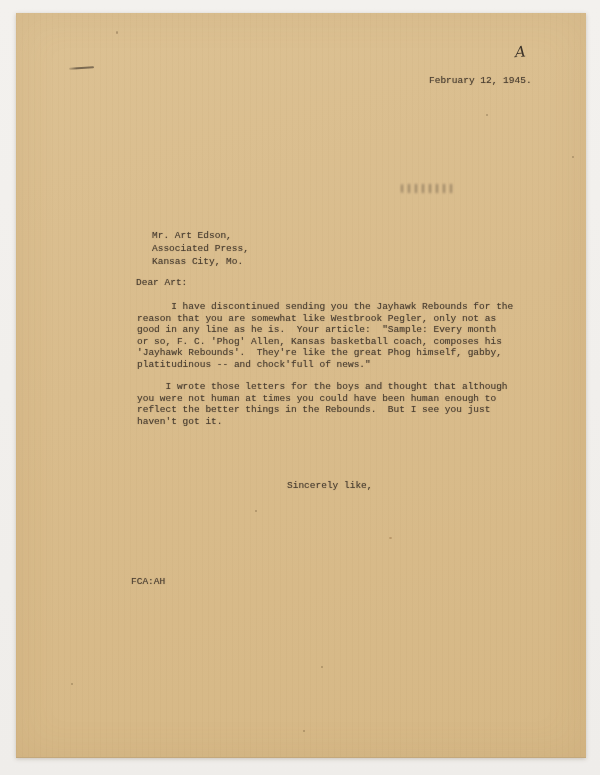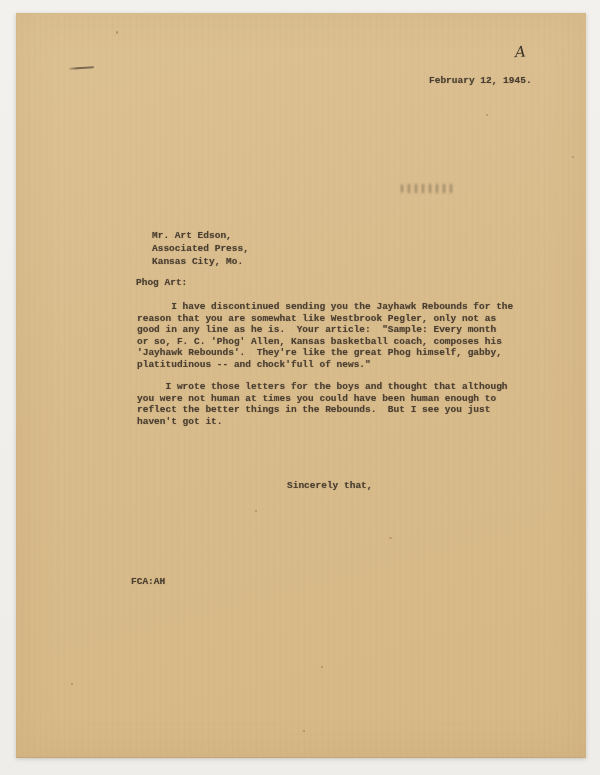--- a/index.html
+++ b/index.html
@@ -26,21 +26,21 @@
     background:
       repeating-linear-gradient(90deg, rgba(125, 95, 45, 0.030) 0 1px, rgba(0,0,0,0) 1px 6px),
       linear-gradient(165deg, #dcc193 0%, #d9bc8c 45%, #d6b886 100%);
     box-shadow: 0 1px 4px rgba(90, 70, 40, 0.25), inset 0 0 40px rgba(150, 110, 55, 0.10);
     border-bottom: 1px solid #c3a87c;
   }
   .typed {
     position: absolute;
     color: rgba(68, 57, 46, 0.92);
     font-size: 9.5px;
-    font-weight: bold;
+    font-weight: normal;
     letter-spacing: 0px;
     text-shadow: 0 0 1px rgba(80, 66, 50, 0.55);
     white-space: pre;
   }
   .lh-body  { line-height: 11.6px; }
   .lh-block { line-height: 13px; }
   .annotation-a {
     position: absolute;
     left: 499px;
     top: 30px;
@@ -112,31 +112,31 @@
     <div class="speck s7"></div>
     <div class="speck s8"></div>
   </div>
 
   <div class="typed date-line">February 12, 1945.</div>
 
   <div class="typed lh-block recipient-block">Mr. Art Edson,
 Associated Press,
 Kansas City, Mo.</div>
 
-  <div class="typed salutation-line">Phog Art:</div>
+  <div class="typed salutation-line">Dear Art:</div>
 
   <div class="typed lh-body paragraph-2">     I wrote those letters for the boys and thought that although
 you were not human at times you could have been human enough to
 reflect the better things in the Rebounds.  But I see you just
 haven't got it.</div>
 
   <div class="typed lh-body paragraph-1">      I have discontinued sending you the Jayhawk Rebounds for the
 reason that you are somewhat like Westbrook Pegler, only not as
 good in any line as he is.  Your article:  "Sample: Every month
 or so, F. C. 'Phog' Allen, Kansas basketball coach, composes his
 'Jayhawk Rebounds'.  They're like the great Phog himself, gabby,
 platitudinous -- and chock'full of news."</div>
 
-  <div class="typed closing-line">Sincerely that,</div>
+  <div class="typed closing-line">Sincerely like,</div>
 
 
   <div class="typed initials-line">FCA:AH</div>
 </div>
 
 </body></html>

